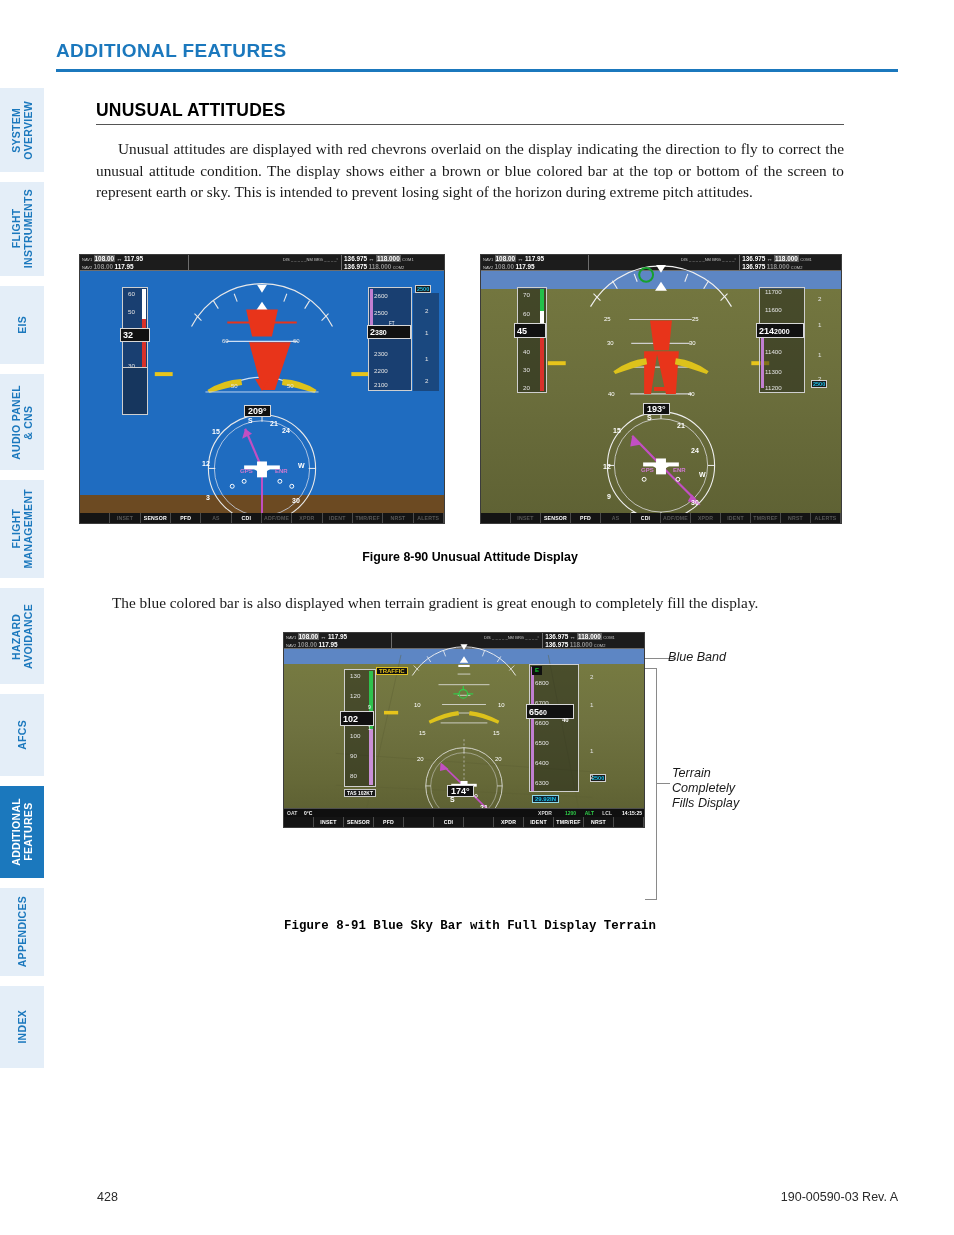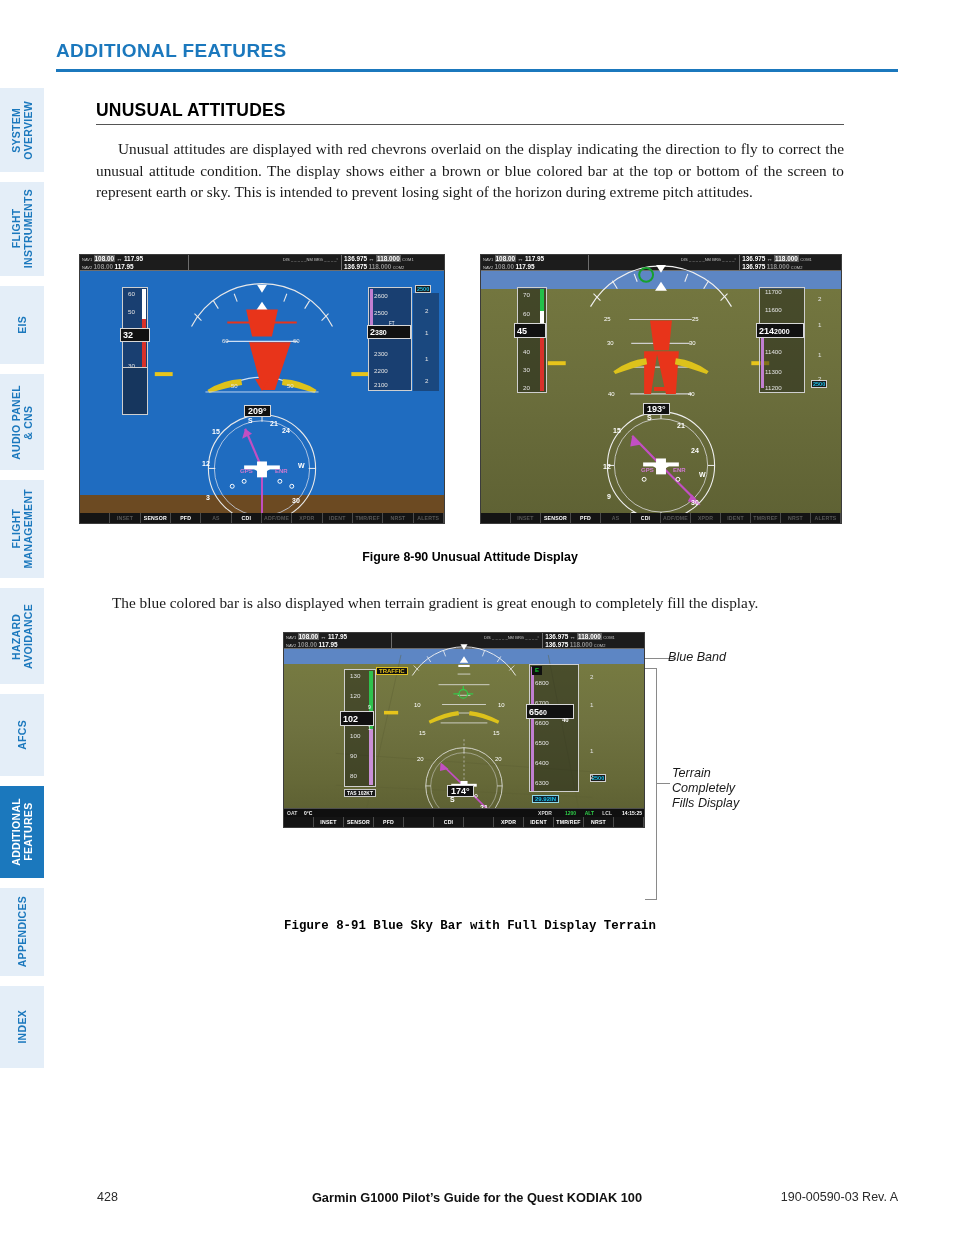--- a/index.html
+++ b/index.html
@@ -747,15 +747,14 @@
 <div class="annot" style="left:672px; top:766px;">
   <div>Terrain</div>
   <div>Completely</div>
   <div>Fills Display</div>
 </div>
 
 <div class="fig-caption" style="position:absolute; left:96px; top:919px; width:748px;font-family:Liberation Mono, monospace;">Figure 8-91  Blue Sky Bar with Full Display Terrain</div>
 
 <div class="footer">
   <div class="footer-page">428</div>
-  <div class="footer-title">Garmin G1000 Pilot’s Guide for the Quest KODIAK 100</div>
   <div class="footer-doc">190-00590-03  Rev. A</div>
 </div>
 
 </body></html>

